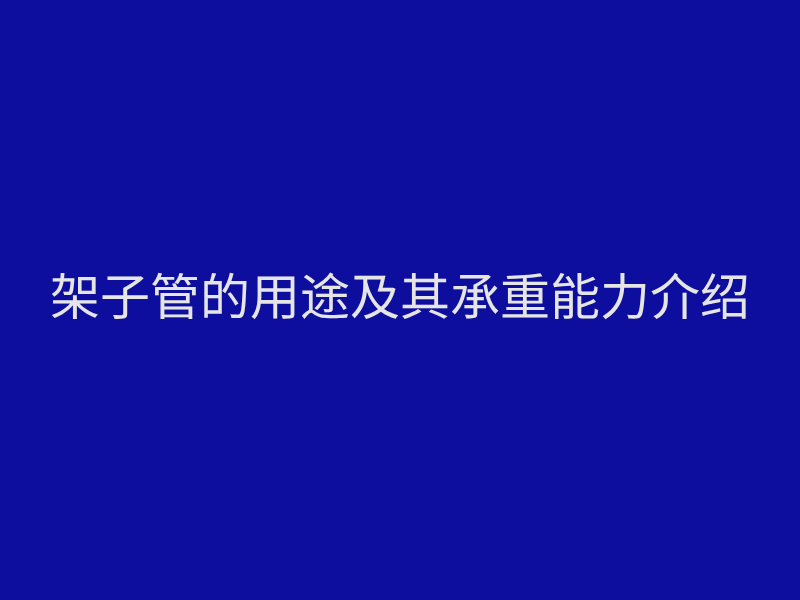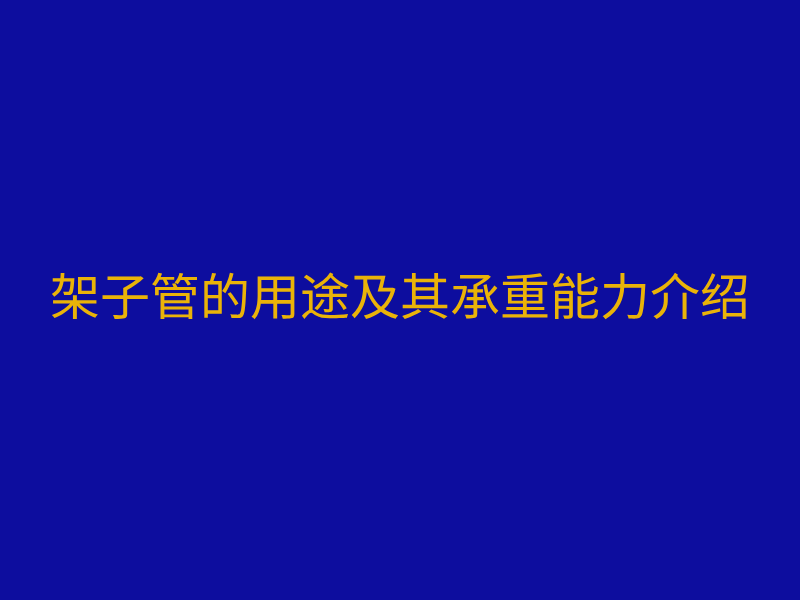--- a/index.html
+++ b/index.html
@@ -49,15 +49,15 @@
     padding: 0;
     transform: translateY(-2px);
     -webkit-font-smoothing: antialiased;
   }
 </style>
 </head>
 <body style="background: rgb(13, 13, 158);">
 
 <div id="title-card" style="background: rgb(13, 13, 158);">
   <div id="headline-block">
-    <h1 id="headline-text" style="color: #eab308;">架子管的用途及其承重能力介绍</h1>
+    <h1 id="headline-text" style="color: #e5e5e5;">架子管的用途及其承重能力介绍</h1>
   </div>
 </div>
 
 </body></html>

